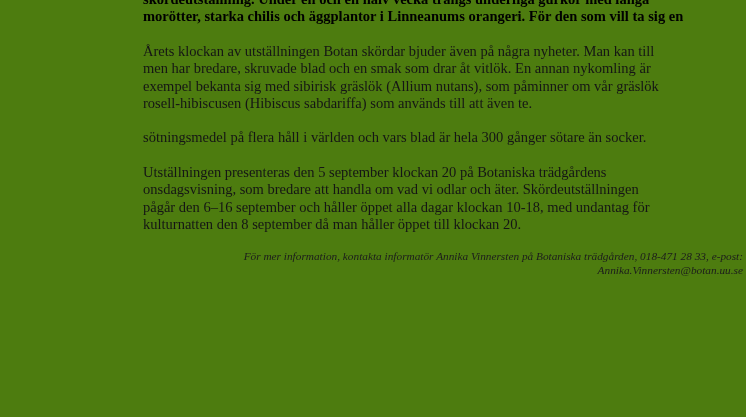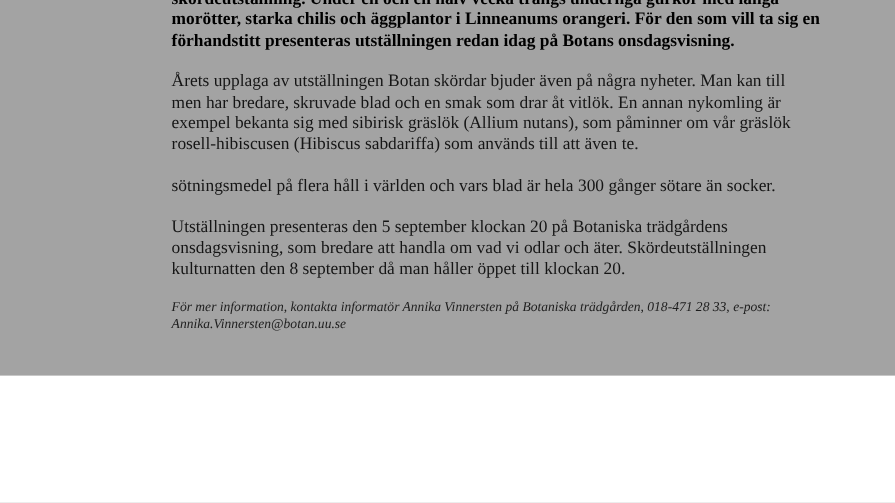--- a/index.html
+++ b/index.html
@@ -11,22 +11,22 @@
     height: 419px;
     background: #ffffff;
     overflow: hidden;
     position: relative;
   }
   .page {
     position: absolute;
     left: 0;
     top: 0;
     width: 746px;
-    height: 313px;
-    background: #a3a3a3;
+    height: 417px;
+    background: #4d7c0f;
     overflow: hidden;
   }
   .doc {
     position: absolute;
     left: 143px;
     top: -9px;
     width: 600px;
     font-family: "Liberation Serif", "DejaVu Serif", serif;
     font-size: 14.5px;
     line-height: 17.4px;
@@ -41,44 +41,45 @@
   .lead {
     font-weight: 700;
     color: #000000;
   }
   .contact {
     font-style: italic;
     font-size: 11.3px;
     line-height: 13.5px;
     color: #1c1c1c;
     margin-bottom: 0;
+    text-align: right;
   }
 </style>
 </head>
 <body>
 
 <div class="page">
   <div class="doc">
     <div class="para lead">
         <div>skördeutställning. Under en och en halv vecka trängs underliga gurkor med långa</div>
         <div>morötter, starka chilis och äggplantor i Linneanums orangeri. För den som vill ta sig en</div>
-        <div>förhandstitt presenteras utställningen redan idag på Botans onsdagsvisning.</div>
       </div>
     <div class="para">
-        <div>Årets upplaga av utställningen Botan skördar bjuder även på några nyheter. Man kan till</div>
+        <div>Årets klockan av utställningen Botan skördar bjuder även på några nyheter. Man kan till</div>
         <div>men har bredare, skruvade blad och en smak som drar åt vitlök. En annan nykomling är</div>
         <div>exempel bekanta sig med sibirisk gräslök (Allium nutans), som påminner om vår gräslök</div>
         <div>rosell-hibiscusen (Hibiscus sabdariffa) som används till att även te.</div>
       </div>
     <div class="para">
         <div>sötningsmedel på flera håll i världen och vars blad är hela 300 gånger sötare än socker.</div>
       </div>
     <div class="para">
         <div>Utställningen presenteras den 5 september klockan 20 på Botaniska trädgårdens</div>
         <div>onsdagsvisning, som bredare att handla om vad vi odlar och äter. Skördeutställningen</div>
+        <div>pågår den 6–16 september och håller öppet alla dagar klockan 10-18, med undantag för</div>
         <div>kulturnatten den 8 september då man håller öppet till klockan 20.</div>
       </div>
     <div class="para contact">
         <div>För mer information, kontakta informatör Annika Vinnersten på Botaniska trädgården, 018-471 28 33, e-post:</div>
         <div>Annika.Vinnersten@botan.uu.se</div>
       </div>
   </div>
 </div>
 
 </body></html>

